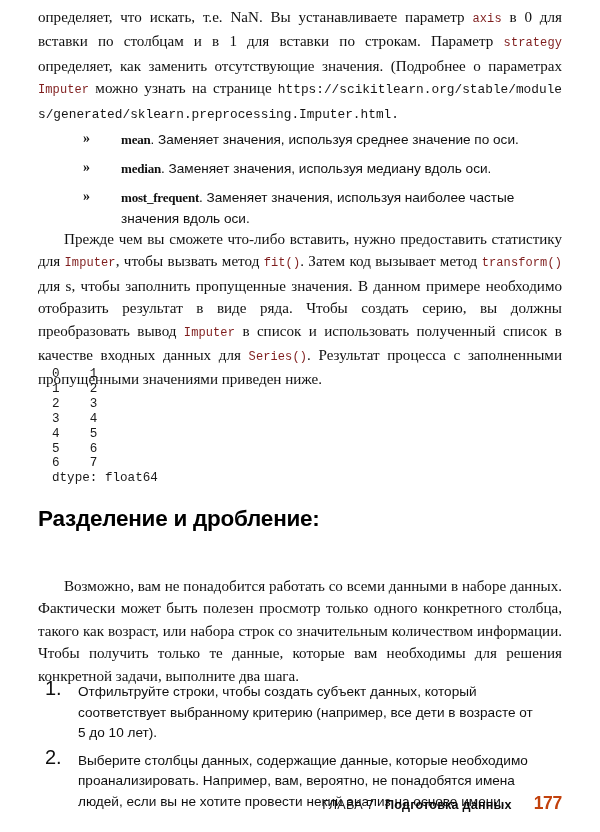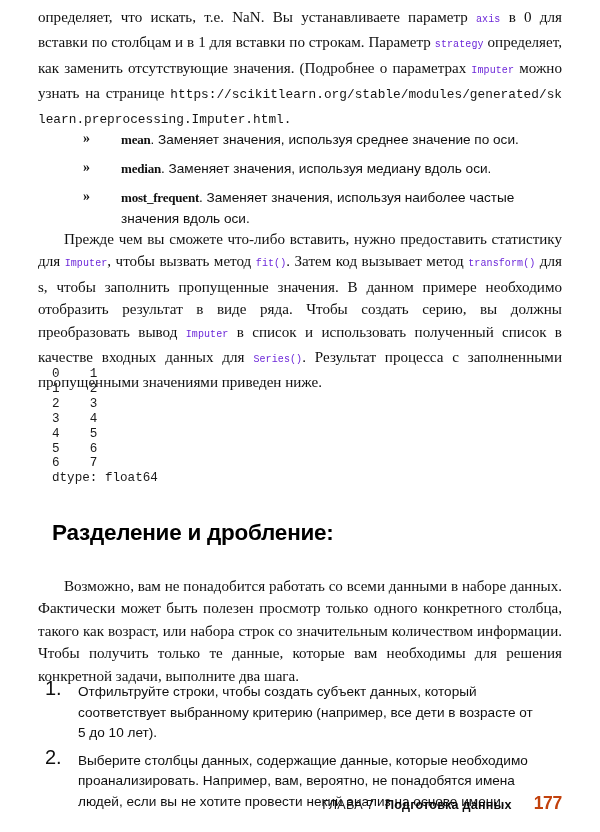--- a/index.html
+++ b/index.html
@@ -32,23 +32,23 @@
     text-justify: inter-word;
     margin: 0;
     color: #101010;
     hyphens: manual;
   }
   p.indent {
     text-indent: 26px;
   }
   code, .mono {
     font-family: "Liberation Mono", "DejaVu Sans Mono", monospace;
-    font-size: 10px;
+    font-size: 12px;
     letter-spacing: 0.1px;
-    color: #6d28d9;
+    color: #7f1d1d;
   }
   .url {
     font-family: "Liberation Mono", "DejaVu Sans Mono", monospace;
     font-size: 12.8px;
     word-break: break-all;
     color: #141414;
   }
 
   
   .bullet-list {
@@ -94,21 +94,21 @@
     white-space: pre;
   }
 
   
   h2.section-heading {
     font-family: "Liberation Sans", sans-serif;
     font-weight: bold;
     font-size: 22.5px;
     line-height: 28.5px;
     letter-spacing: -0.25px;
-    margin: 14px;
+    margin: 0;
     color: #000000;
   }
 
   
   .num-list {
     margin: 0;
     padding: 0;
     list-style: none;
     width: 492px;
     margin-left: 32px;

